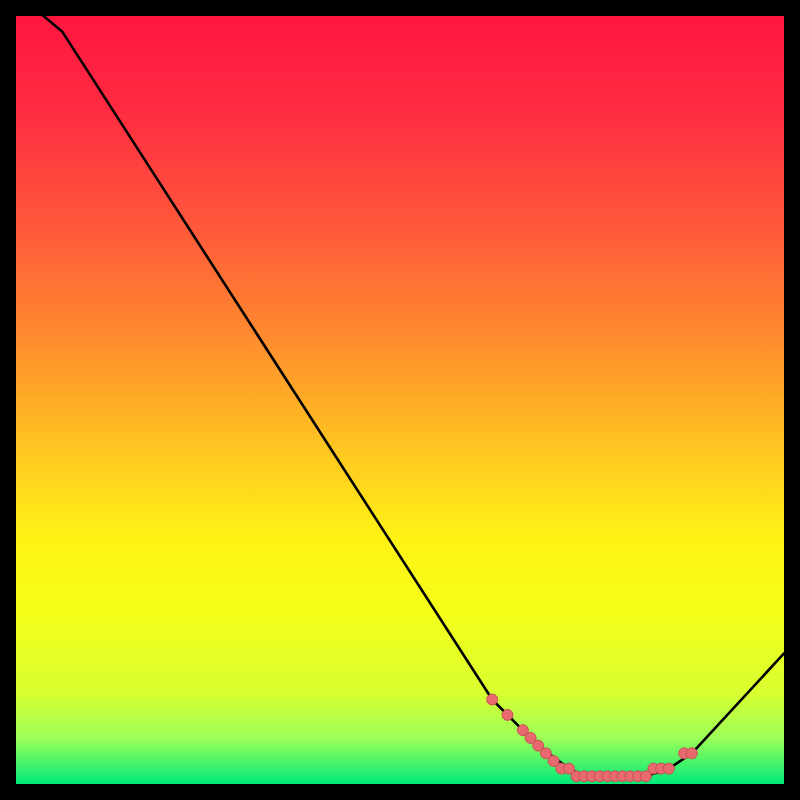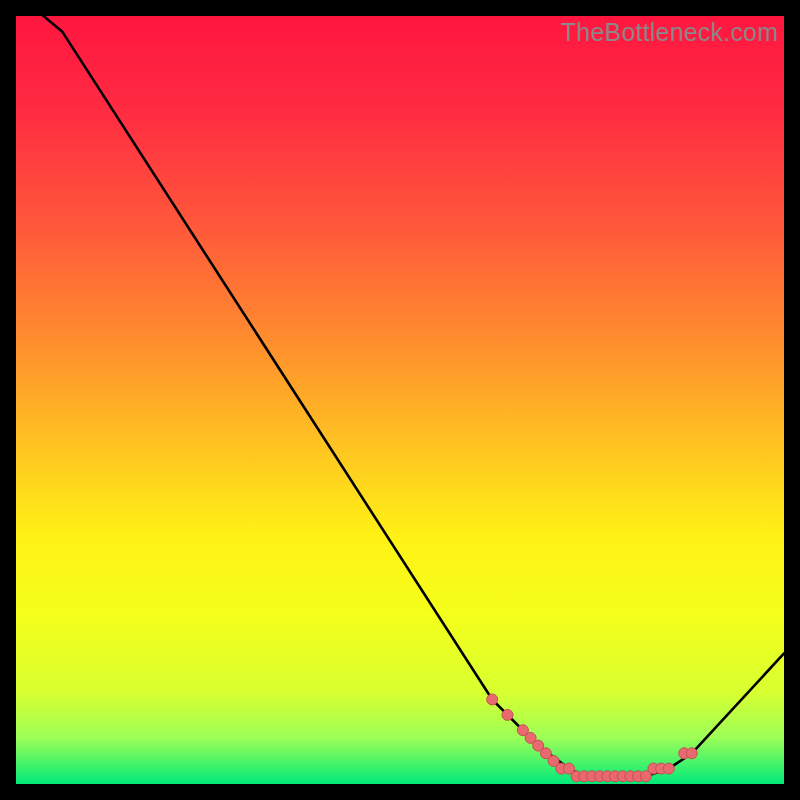--- a/index.html
+++ b/index.html
@@ -52,21 +52,20 @@
     width: 768px;
     height: 768px;
     overflow: visible;
   }
 </style>
 </head>
 <body>
 
 <div class="stage">
   <div class="plot">
-    <div class="watermark">TheBottleneck.com</div>
     <svg class="curve" viewBox="0 0 768 768">
       <path fill="none" stroke="#000" stroke-width="2.6" stroke-linejoin="round" stroke-linecap="round" d="M0.0 -23.0 L46.1 15.4 L476.2 683.5 L522.2 729.6 L553.0 752.6 L568.3 760.3 L583.7 760.3 L599.0 760.3 L614.4 760.3 L629.8 760.3 L652.8 752.6 L675.8 737.3 L768.0 637.4"></path>
       <g>
           <circle cx="476.2" cy="683.5" r="5.5" fill="#e86a6f" stroke="#c84e55" stroke-width="1"></circle>
           <circle cx="491.5" cy="698.9" r="5.5" fill="#e86a6f" stroke="#c84e55" stroke-width="1"></circle>
           <circle cx="506.9" cy="714.2" r="5.5" fill="#e86a6f" stroke="#c84e55" stroke-width="1"></circle>
           <circle cx="514.6" cy="721.9" r="5.5" fill="#e86a6f" stroke="#c84e55" stroke-width="1"></circle>
           <circle cx="522.2" cy="729.6" r="5.5" fill="#e86a6f" stroke="#c84e55" stroke-width="1"></circle>
           <circle cx="529.9" cy="737.3" r="5.5" fill="#e86a6f" stroke="#c84e55" stroke-width="1"></circle>
           <circle cx="537.6" cy="745.0" r="5.5" fill="#e86a6f" stroke="#c84e55" stroke-width="1"></circle>

